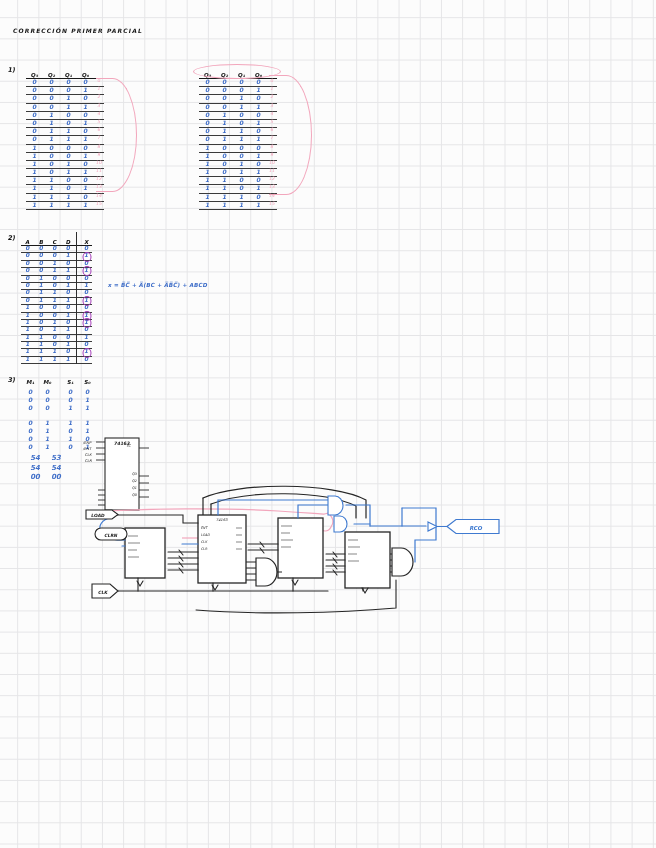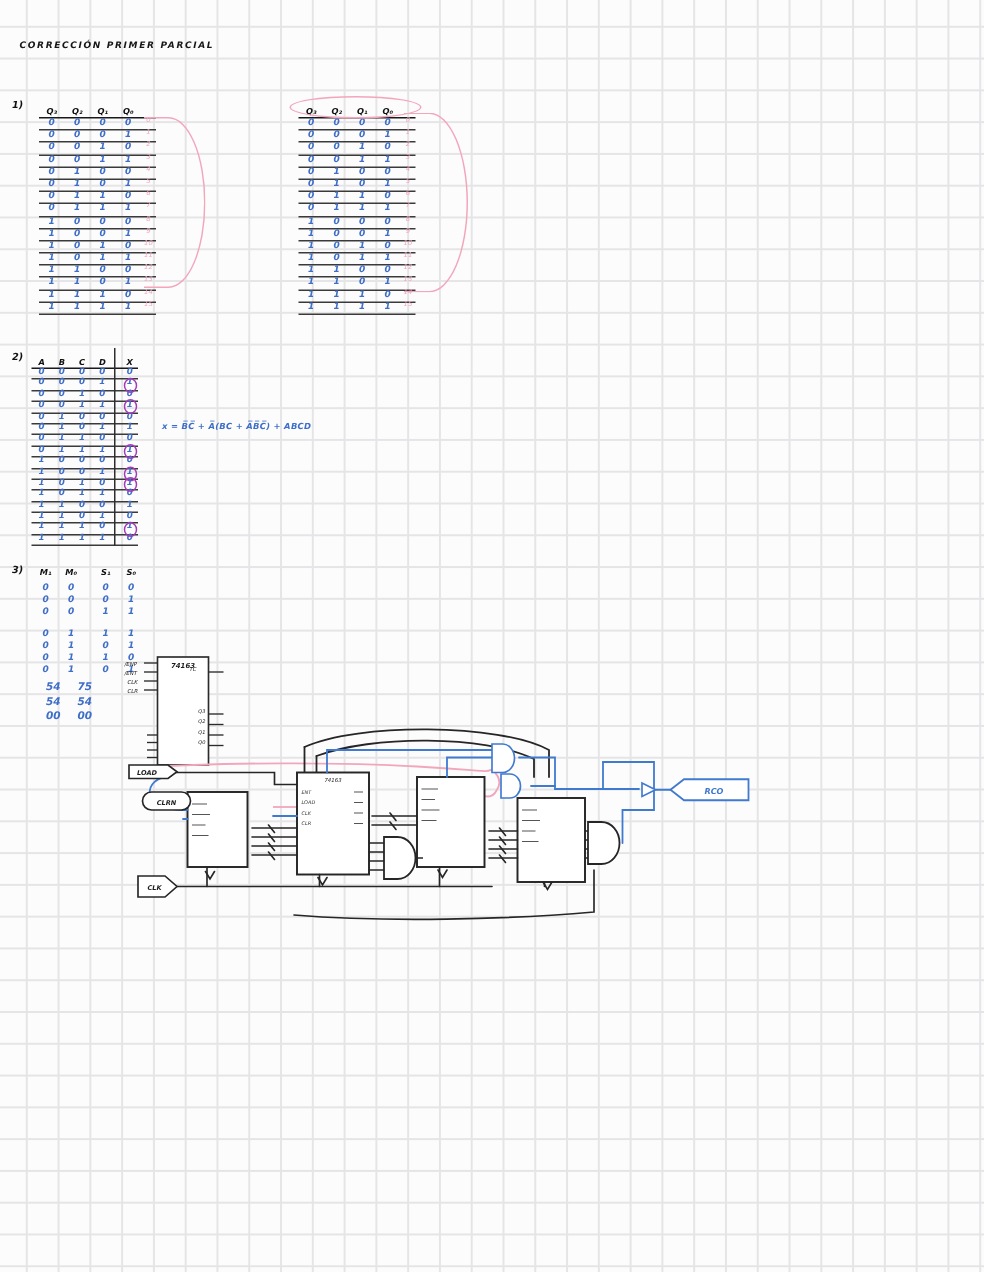--- a/index.html
+++ b/index.html
@@ -503,21 +503,21 @@
       <div class="trow">
         <span class="tcell">0</span>
         <span class="tcell">1</span>
         <span class="tcell">0</span>
         <span class="tcell">1</span>
       </div>
     </div>
   <div class="s3-table s3-big" style="left:25px;top:455px">
       <div class="trow">
         <span class="tcell">54</span>
-        <span class="tcell">75</span>
+        <span class="tcell">53</span>
       </div>
       <div class="trow">
         <span class="tcell">54</span>
         <span class="tcell">54</span>
       </div>
       <div class="trow">
         <span class="tcell">00</span>
         <span class="tcell">00</span>
       </div>
     </div>

